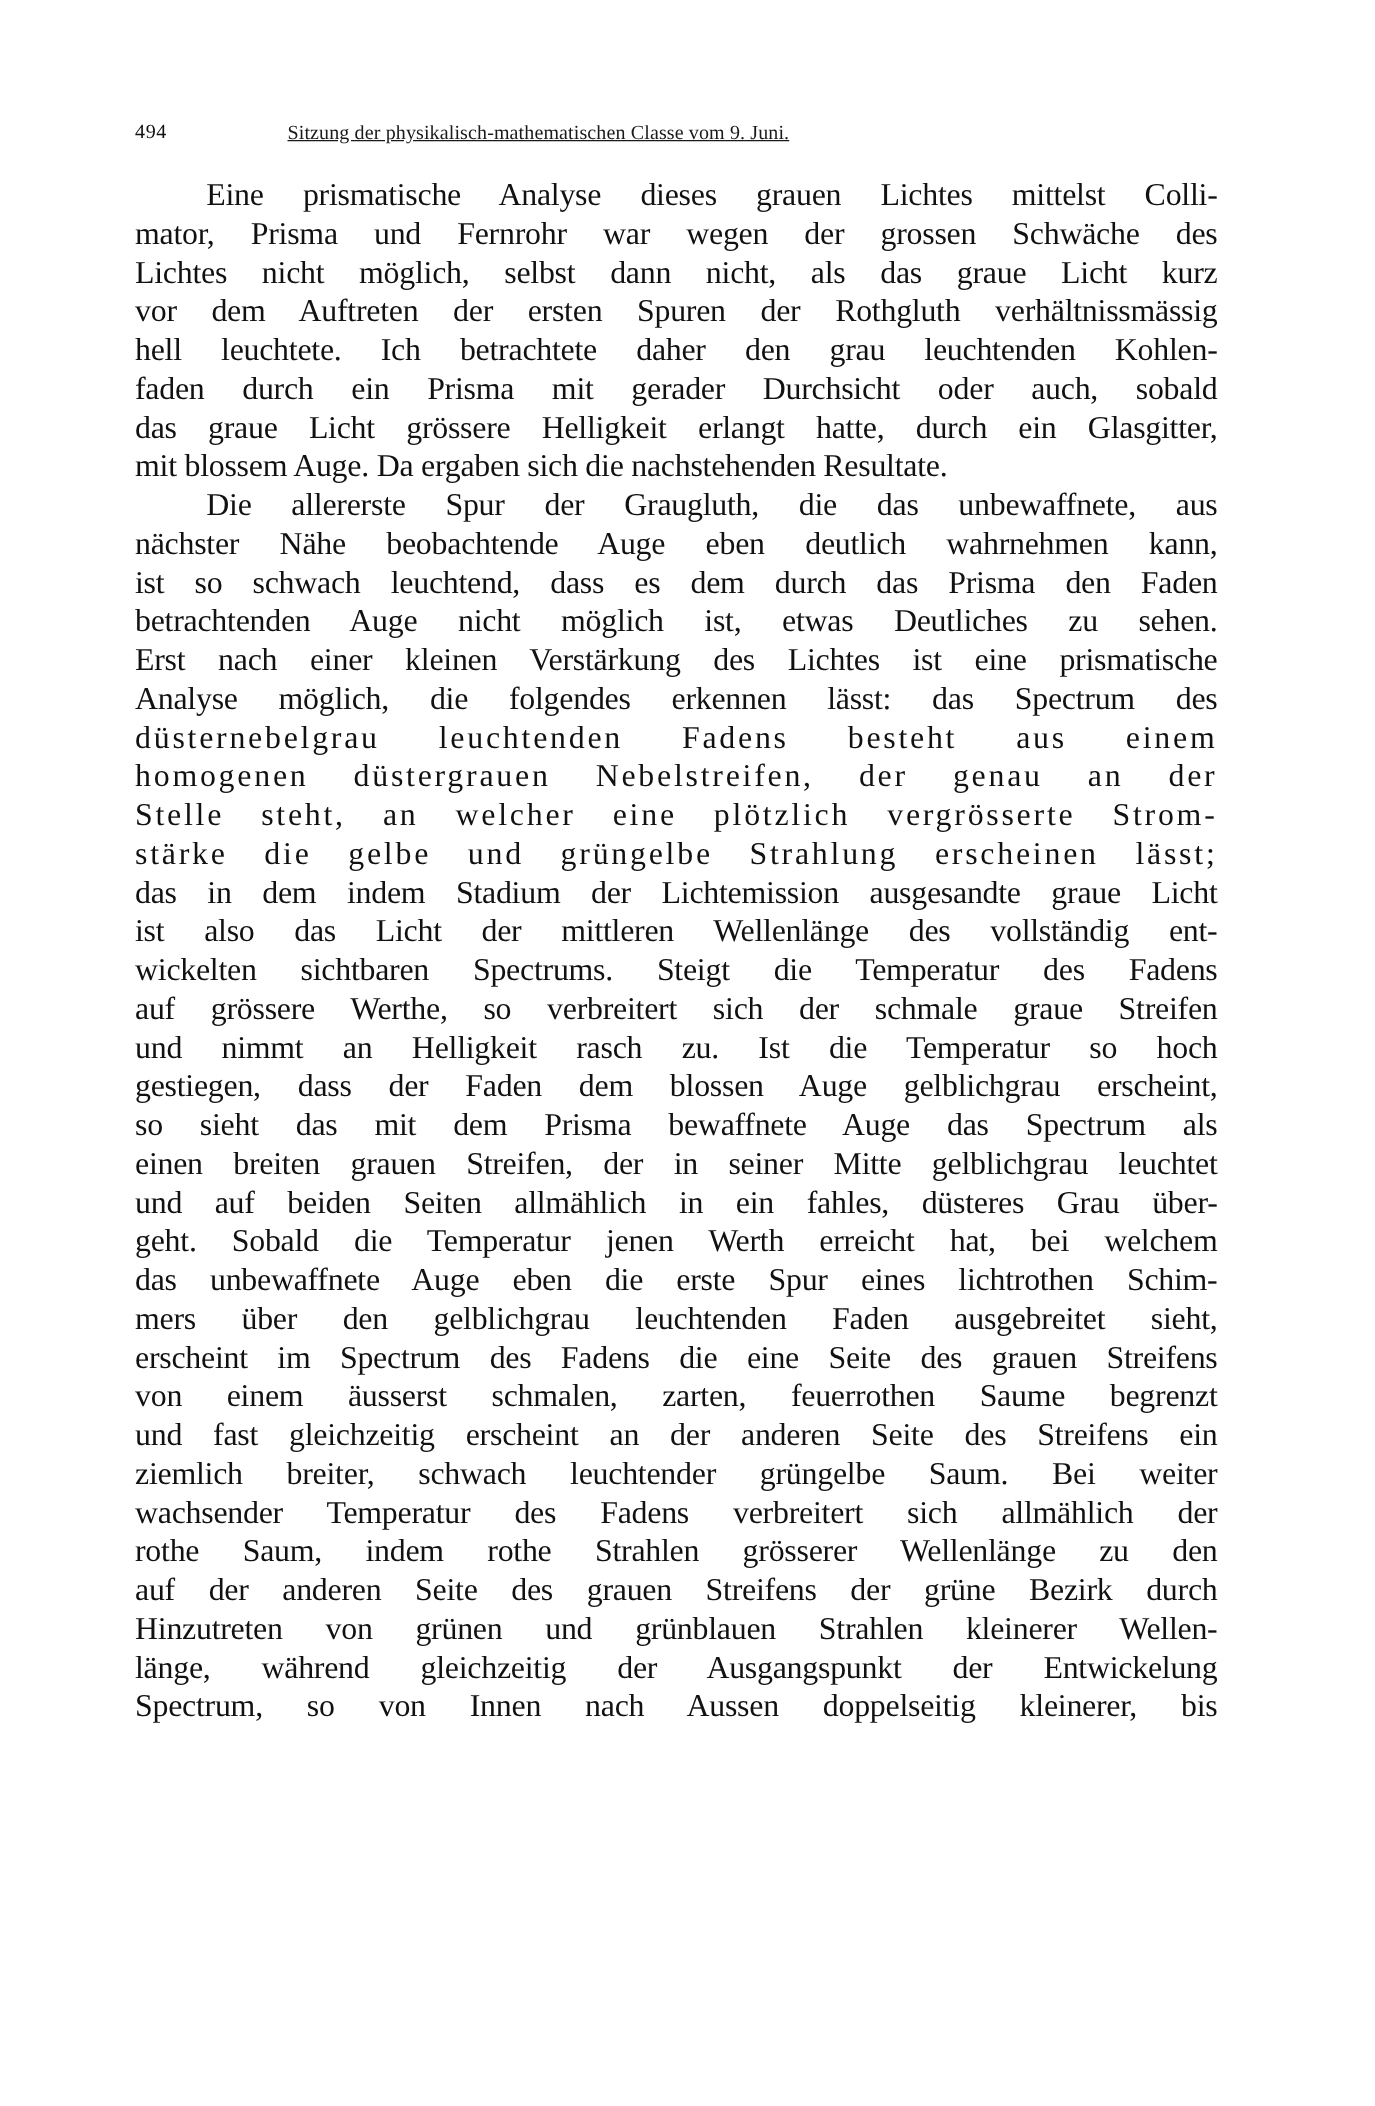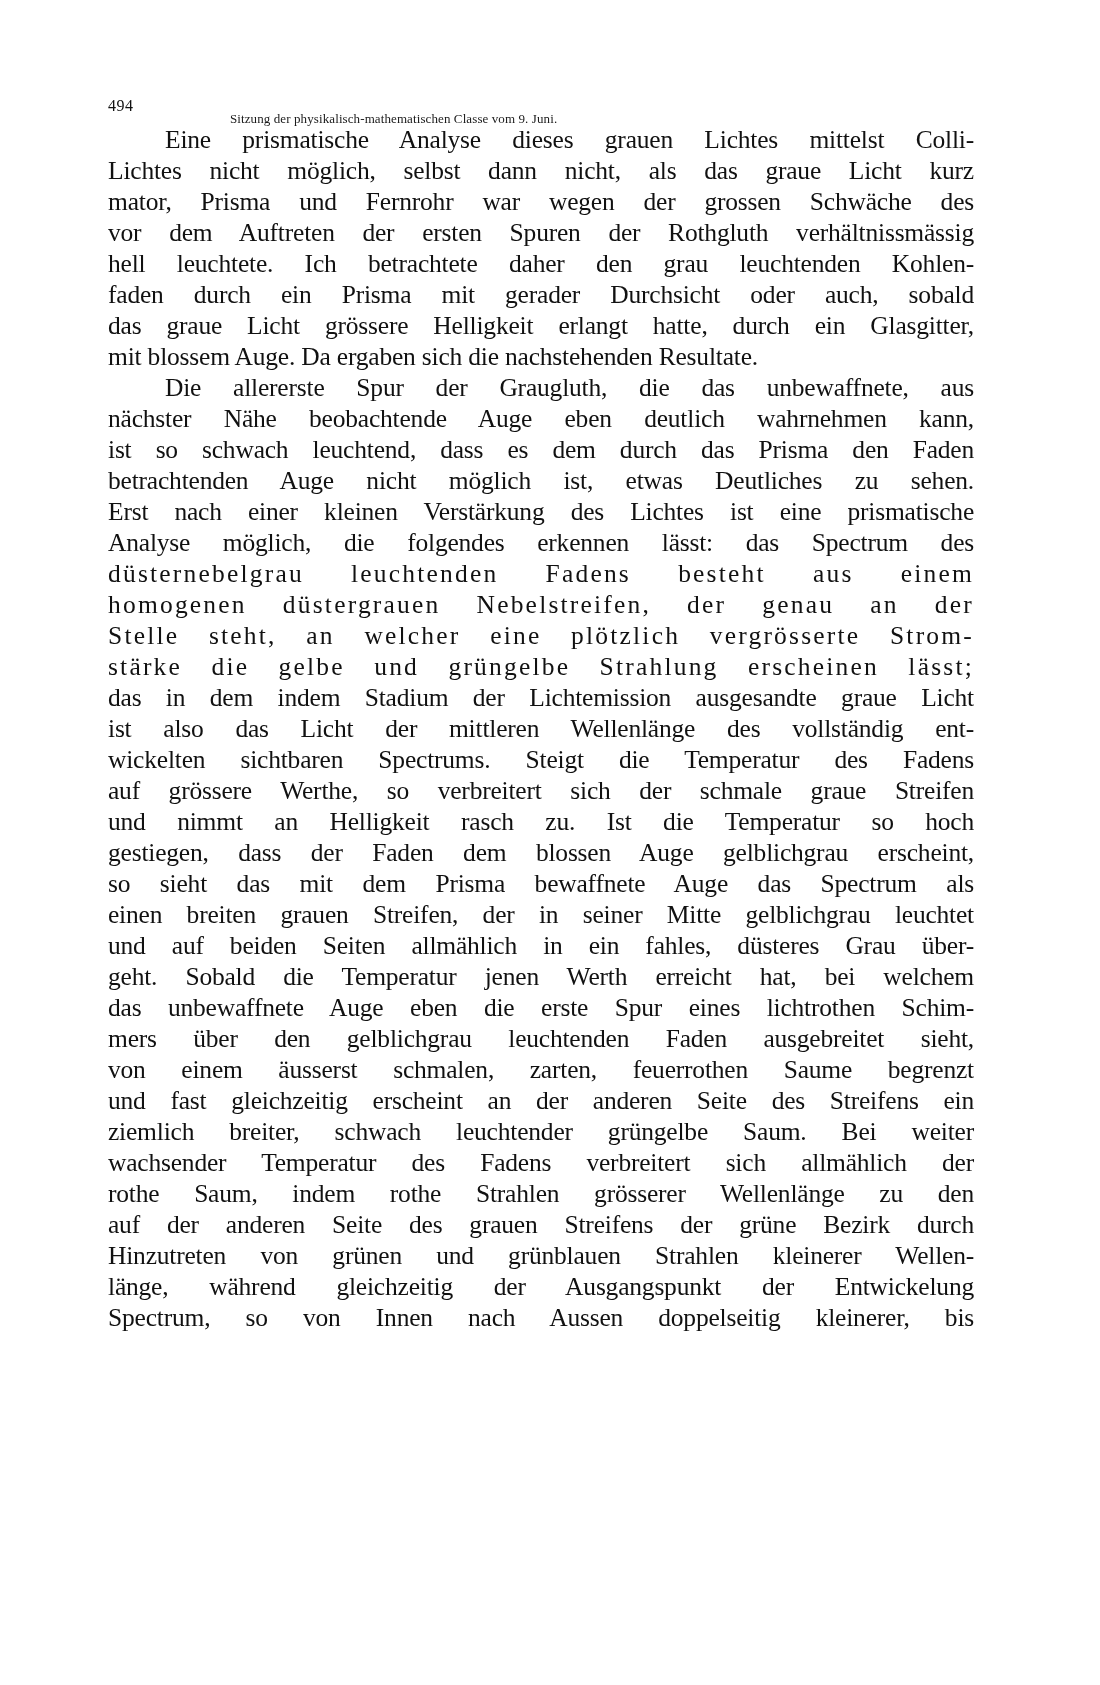--- a/index.html
+++ b/index.html
@@ -30,26 +30,28 @@
     .page-number {
       position: absolute;
       left: 0;
       top: 0;
       font-size: 16px;
       letter-spacing: 0.5px;
     }
     .head-title {
       position: absolute;
       left: 122px;
-      top: 13px;
-      font-size: 13px;
+      top: 1px;
+      font-size: 16px;
       letter-spacing: 0.1px;
       color: #1a1a1a;
+      text-decoration: underline;
     }
     .body-text {
+      margin-top: 16px;
     }
     .line {
       display: block;
       height: 31px;
       line-height: 31px;
       font-size: 25.5px;
       white-space: nowrap;
       text-align: justify;
       text-align-last: justify;
       letter-spacing: -0.2px;
@@ -67,22 +69,22 @@
 </head>
 <body>
 
 <div class="page">
   <div class="running-head">
     <span class="page-number">494</span>
     <span class="head-title">Sitzung der physikalisch-mathematischen Classe vom 9. Juni.</span>
   </div>
   <div class="body-text" id="body-text">
       <span class="line indent">Eine prismatische Analyse dieses grauen Lichtes mittelst Colli-</span>
+      <span class="line">mator, Prisma und Fernrohr war wegen der grossen Schwäche des</span>
       <span class="line">Lichtes nicht möglich, selbst dann nicht, als das graue Licht kurz</span>
-      <span class="line">mator, Prisma und Fernrohr war wegen der grossen Schwäche des</span>
       <span class="line">vor dem Auftreten der ersten Spuren der Rothgluth verhältnissmässig</span>
       <span class="line">hell leuchtete. Ich betrachtete daher den grau leuchtenden Kohlen-</span>
       <span class="line">faden durch ein Prisma mit gerader Durchsicht oder auch, sobald</span>
       <span class="line">das graue Licht grössere Helligkeit erlangt hatte, durch ein Glasgitter,</span>
       <span class="line last">mit blossem Auge. Da ergaben sich die nachstehenden Resultate.</span>
       <span class="line indent">Die allererste Spur der Graugluth, die das unbewaffnete, aus</span>
       <span class="line">nächster Nähe beobachtende Auge eben deutlich wahrnehmen kann,</span>
       <span class="line">ist so schwach leuchtend, dass es dem durch das Prisma den Faden</span>
       <span class="line">betrachtenden Auge nicht möglich ist, etwas Deutliches zu sehen.</span>
       <span class="line">Erst nach einer kleinen Verstärkung des Lichtes ist eine prismatische</span>
@@ -96,20 +98,21 @@
       <span class="line">wickelten sichtbaren Spectrums. Steigt die Temperatur des Fadens</span>
       <span class="line">auf grössere Werthe, so verbreitert sich der schmale graue Streifen</span>
       <span class="line">und nimmt an Helligkeit rasch zu. Ist die Temperatur so hoch</span>
       <span class="line">gestiegen, dass der Faden dem blossen Auge gelblichgrau erscheint,</span>
       <span class="line">so sieht das mit dem Prisma bewaffnete Auge das Spectrum als</span>
       <span class="line">einen breiten grauen Streifen, der in seiner Mitte gelblichgrau leuchtet</span>
       <span class="line">und auf beiden Seiten allmählich in ein fahles, düsteres Grau über-</span>
       <span class="line">geht. Sobald die Temperatur jenen Werth erreicht hat, bei welchem</span>
       <span class="line">das unbewaffnete Auge eben die erste Spur eines lichtrothen Schim-</span>
       <span class="line">mers über den gelblichgrau leuchtenden Faden ausgebreitet sieht,</span>
+      <span class="line">erscheint im Spectrum des Fadens die eine Seite des grauen Streifens</span>
       <span class="line">von einem äusserst schmalen, zarten, feuerrothen Saume begrenzt</span>
       <span class="line">und fast gleichzeitig erscheint an der anderen Seite des Streifens ein</span>
       <span class="line">ziemlich breiter, schwach leuchtender grüngelbe Saum. Bei weiter</span>
       <span class="line">wachsender Temperatur des Fadens verbreitert sich allmählich der</span>
       <span class="line">rothe Saum, indem rothe Strahlen grösserer Wellenlänge zu den</span>
       <span class="line">auf der anderen Seite des grauen Streifens der grüne Bezirk durch</span>
       <span class="line">Hinzutreten von grünen und grünblauen Strahlen kleinerer Wellen-</span>
       <span class="line">länge, während gleichzeitig der Ausgangspunkt der Entwickelung</span>
       <span class="line">Spectrum, so von Innen nach Aussen doppelseitig kleinerer, bis</span>
     </div>

